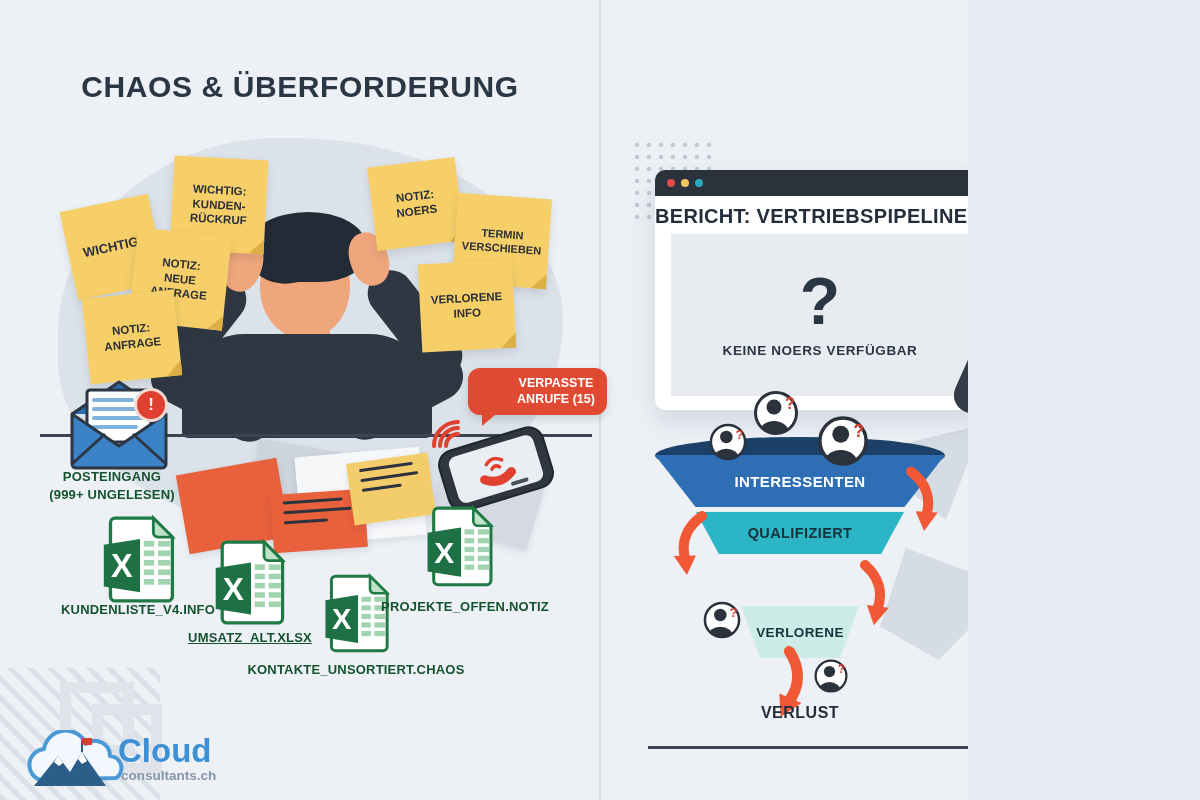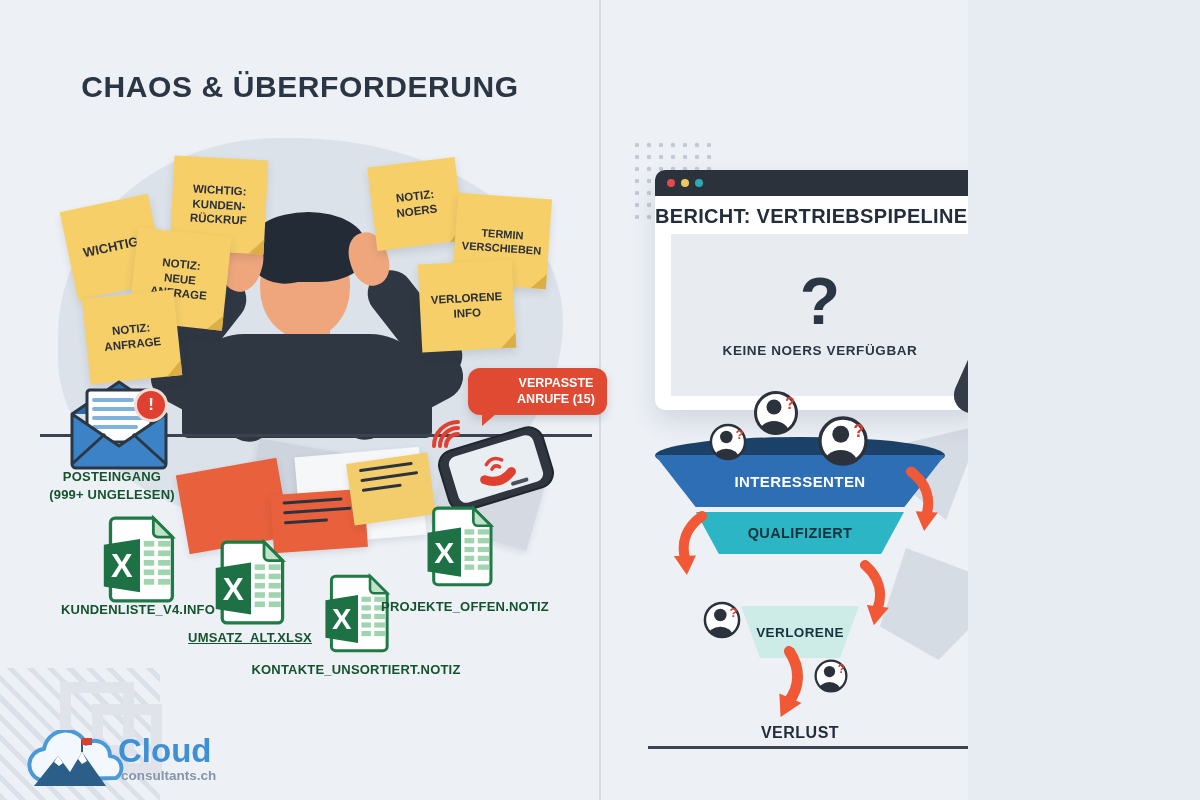--- a/index.html
+++ b/index.html
@@ -56,21 +56,21 @@
   .win-body{position:absolute;left:16px;right:16px;top:64px;bottom:14px;background:#e8ecf1;
     display:flex;flex-direction:column;align-items:center;justify-content:center;gap:12px;}
   .q-glyph{font-size:66px;font-weight:800;color:#2b3644;line-height:.9;}
   .empty-msg{font-size:13.5px;font-weight:800;color:#2b3644;letter-spacing:.6px;}
 
   
   .stage{position:absolute;display:flex;align-items:center;justify-content:center;
     font-weight:800;letter-spacing:.4px;}
   .funnel-rim{position:absolute;left:655px;top:437px;width:290px;height:37px;background:#1c4168;
     border-radius:50%;}
-  .loss-label{position:absolute;left:738px;top:724px;width:124px;text-align:center;font-size:16px;
+  .loss-label{position:absolute;left:738px;top:704px;width:124px;text-align:center;font-size:16px;
     font-weight:800;color:#232d3a;letter-spacing:.5px;}
 
   
   .qmark{position:absolute;font-weight:800;line-height:1;}
 
   
   .brand{position:absolute;left:118px;top:732px;font-size:33px;font-weight:800;color:#3e90d4;}
   .brand-domain{position:absolute;left:121px;top:768px;font-size:13.5px;font-weight:600;color:#8795a8;}
   .deco-square{position:absolute;border:11px solid #e0e4ea;background:transparent;}
   .stripes{position:absolute;left:0;top:668px;width:160px;height:132px;opacity:.55;
@@ -218,21 +218,21 @@
       <use href="#xlsx"></use>
     </svg>
   <svg class="abs" style="left:322px;top:572px;" width="72" height="82">
       <use href="#xlsx"></use>
     </svg>
   <svg class="abs" style="left:424px;top:504px;" width="74" height="84">
       <use href="#xlsx"></use>
     </svg>
   <div class="caption" style="left:38px;top:601px;width:200px;">KUNDENLISTE_V4.INFO</div>
   <div class="caption" style="left:160px;top:629px;width:180px;text-decoration:underline;">UMSATZ_ALT.XLSX</div>
-  <div class="caption" style="left:242px;top:661px;width:228px;">KONTAKTE_UNSORTIERT.NOTIZ</div>
+  <div class="caption" style="left:242px;top:661px;width:228px;">KONTAKTE_UNSORTIERT.CHAOS</div>
   <div class="caption" style="left:364px;top:598px;width:202px;">PROJEKTE_OFFEN.NOTIZ</div>
 
 
   <div class="blob" style="left:985px;top:125px;width:250px;height:420px;border-radius:50%;"></div>
   <div class="blob" style="left:862px;top:425px;width:120px;height:95px;background:#d6dce4;clip-path:polygon(0 30%,100% 0,70% 100%);"></div>
   <div class="blob" style="left:880px;top:548px;width:130px;height:112px;background:#d6dce4;clip-path:polygon(20% 0,100% 35%,45% 100%,0 70%);"></div>
 
   <div class="dotgrid" style="left:631px;top:139px;width:86px;height:82px;"></div>
 
   <div class="window">

